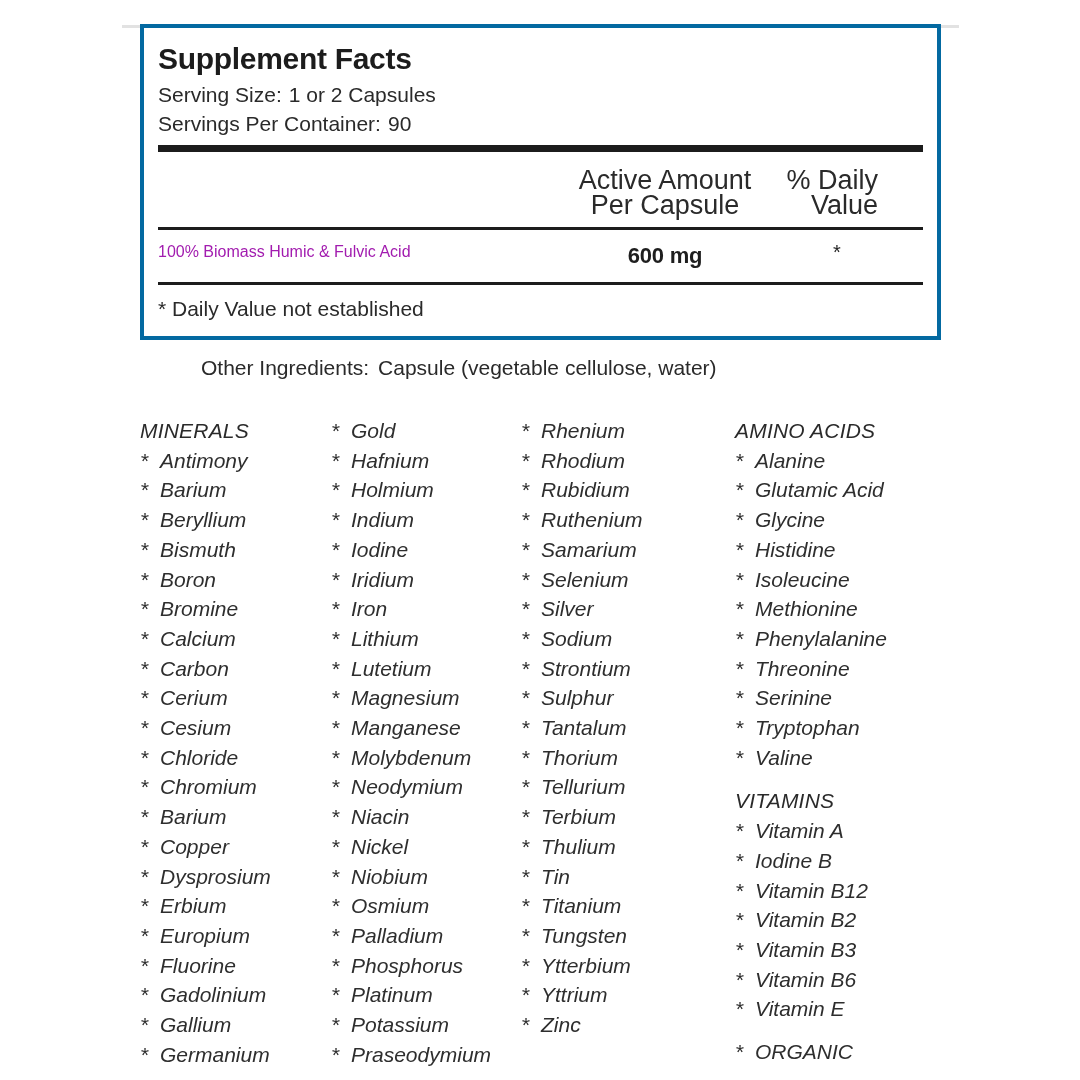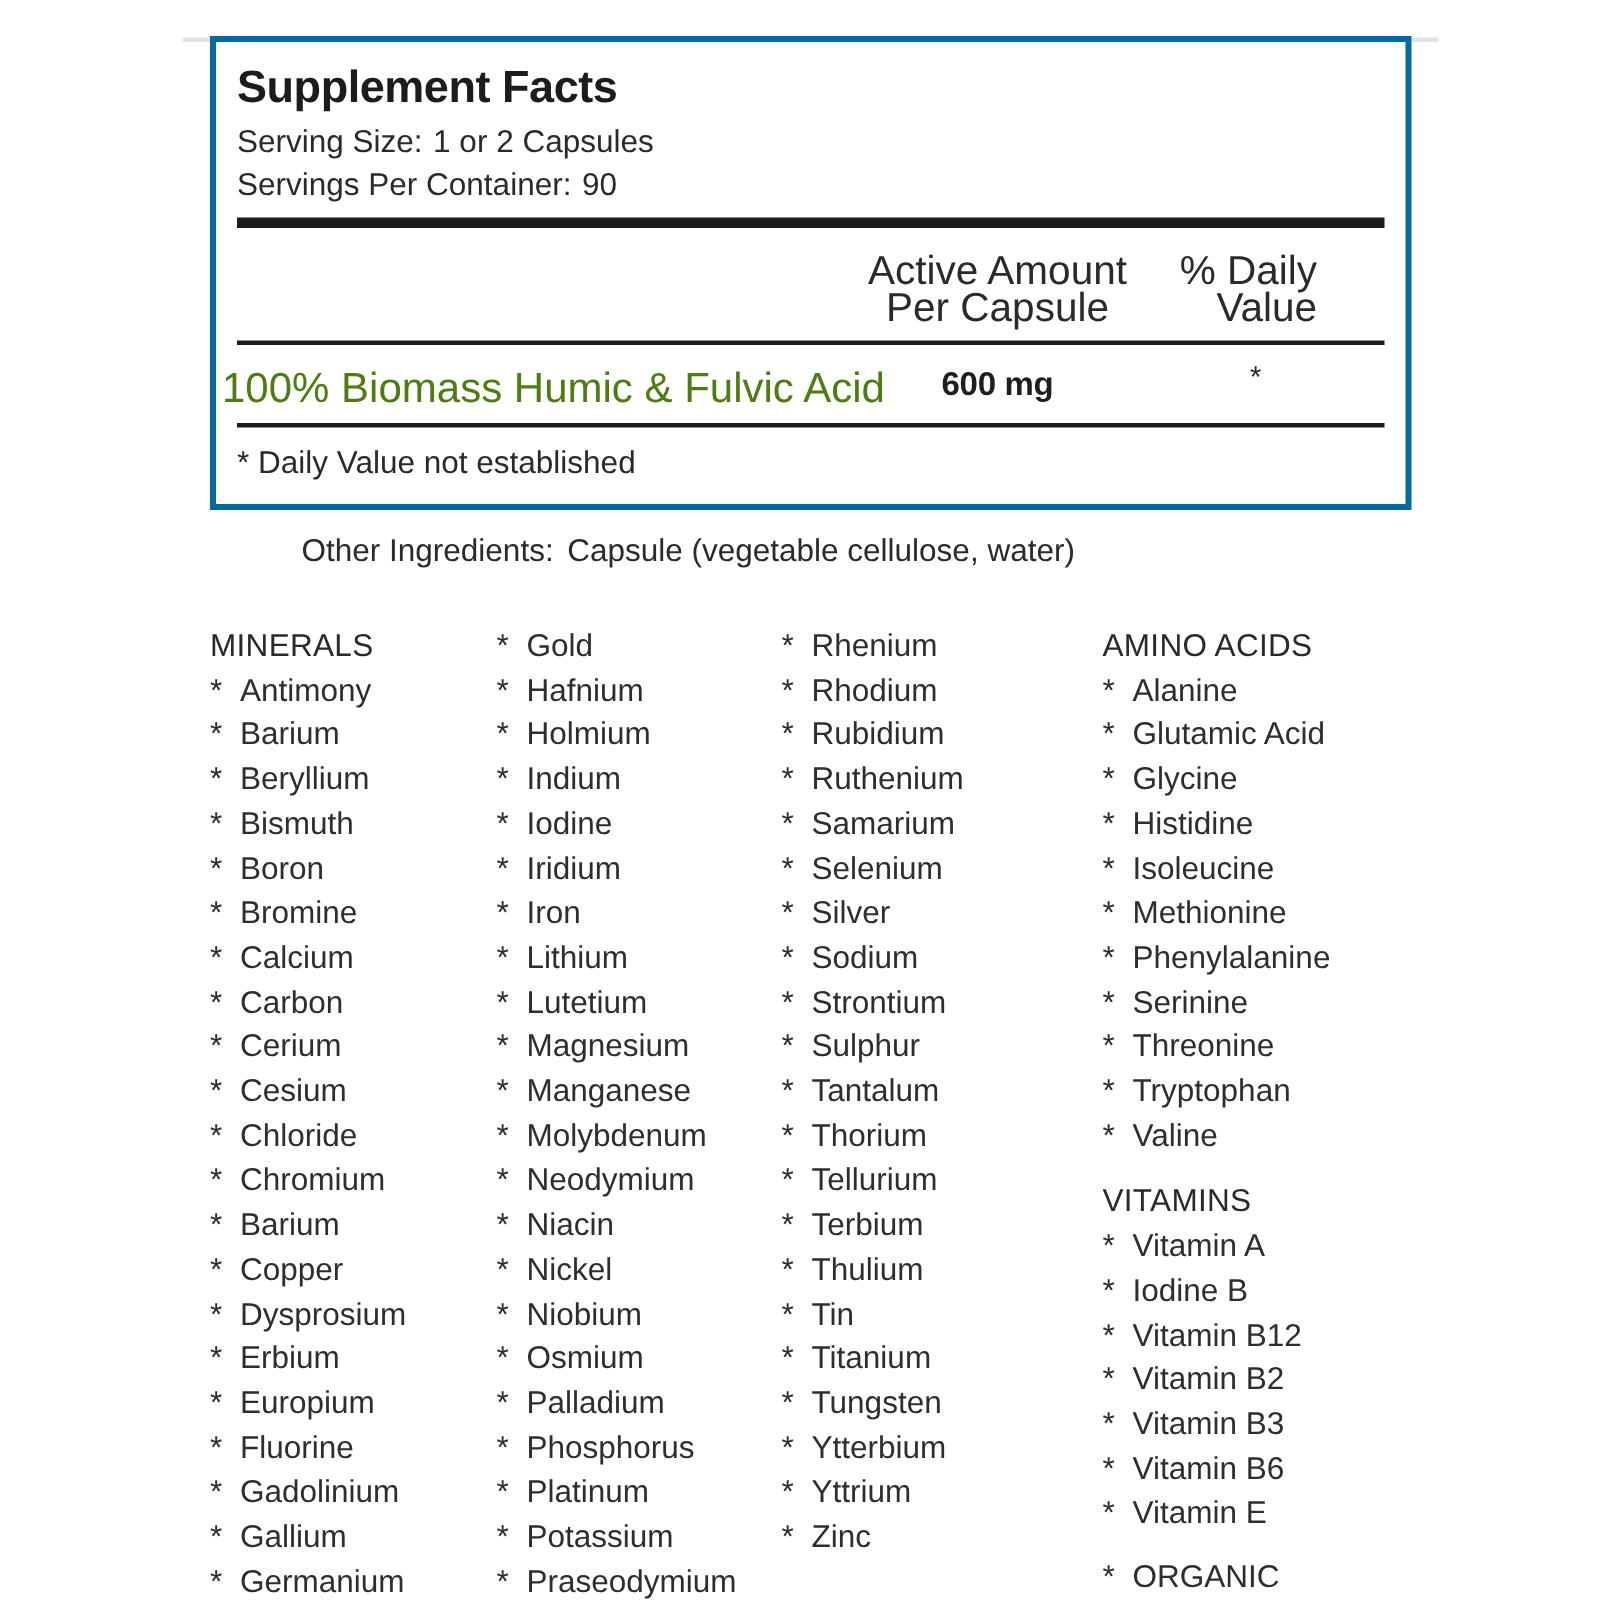--- a/index.html
+++ b/index.html
@@ -17,31 +17,31 @@
   }
   .edge-seg{background:#e2e2e2;height:3px;}
   .facts-title{left:14px;top:14px;font-size:30px;font-weight:bold;letter-spacing:-0.3px;color:#1c1c1c;}
   .facts-line{left:14px;font-size:21px;color:#2a2a2a;}
   .facts-line .val{margin-left:7px;}
   .rule-thick{left:14px;width:765px;height:7px;background:#1c1c1c;}
   .rule-thin{left:14px;width:765px;height:3px;background:#1c1c1c;}
   .col-head{font-size:27px;line-height:25px;color:#2a2a2a;}
   .hdr-amount{left:381px;top:140px;width:280px;text-align:center;}
   .hdr-dv{left:534px;top:140px;width:200px;text-align:right;}
-  .row-name{left:4px;top:215px;font-size:28px;color:#4d7c0f;}
+  .row-name{left:14px;top:215px;font-size:16px;color:#a21caf;}
   .row-amount{left:381px;top:215px;width:280px;text-align:center;font-size:22px;font-weight:bold;letter-spacing:-0.2px;color:#1e1e1e;}
   .row-dv{left:593px;top:213px;width:200px;text-align:center;font-size:20px;}
   .footnote{left:14px;top:269px;font-size:21px;color:#2a2a2a;}
 
   
   .other-ing{left:160px;top:356px;font-size:21px;color:#2a2a2a;margin-left:41px;}
   .other-ing .val{margin-left:9px;}
 
   
-  .ing-col{top:416px;font-size:21px;line-height:29.7px;color:#2e2e2e;}
+  .ing-col{top:416px;font-size:21px;line-height:29.7px;color:#2e2e2e;font-style:italic;}
   .col-1{left:140px;width:190px;}
   .col-2{left:331px;width:190px;}
   .col-3{left:521px;width:212px;}
   .col-4{left:735px;width:235px;}
   .list-header{letter-spacing:0.2px;color:#2a2a2a;}
   .ing-item{white-space:nowrap;}
   .ing-item .marker{display:inline-block;width:20px;}
   .gap-sm{margin-top:14px;}
   .gap-xs{margin-top:13px;}
 </style>
@@ -170,22 +170,22 @@
 <div class="abs ing-col col-4">
   <div class="list-header">AMINO ACIDS</div>
   <div>
       <div class="ing-item"><span class="marker">*</span><span>Alanine</span></div>
       <div class="ing-item"><span class="marker">*</span><span>Glutamic Acid</span></div>
       <div class="ing-item"><span class="marker">*</span><span>Glycine</span></div>
       <div class="ing-item"><span class="marker">*</span><span>Histidine</span></div>
       <div class="ing-item"><span class="marker">*</span><span>Isoleucine</span></div>
       <div class="ing-item"><span class="marker">*</span><span>Methionine</span></div>
       <div class="ing-item"><span class="marker">*</span><span>Phenylalanine</span></div>
+      <div class="ing-item"><span class="marker">*</span><span>Threonine</span></div>
       <div class="ing-item"><span class="marker">*</span><span>Serinine</span></div>
-      <div class="ing-item"><span class="marker">*</span><span>Threonine</span></div>
       <div class="ing-item"><span class="marker">*</span><span>Tryptophan</span></div>
       <div class="ing-item"><span class="marker">*</span><span>Valine</span></div>
     </div>
   <div class="list-header gap-sm">VITAMINS</div>
   <div>
       <div class="ing-item"><span class="marker">*</span><span>Vitamin A</span></div>
       <div class="ing-item"><span class="marker">*</span><span>Iodine B</span></div>
       <div class="ing-item"><span class="marker">*</span><span>Vitamin B12</span></div>
       <div class="ing-item"><span class="marker">*</span><span>Vitamin B2</span></div>
       <div class="ing-item"><span class="marker">*</span><span>Vitamin B3</span></div>

